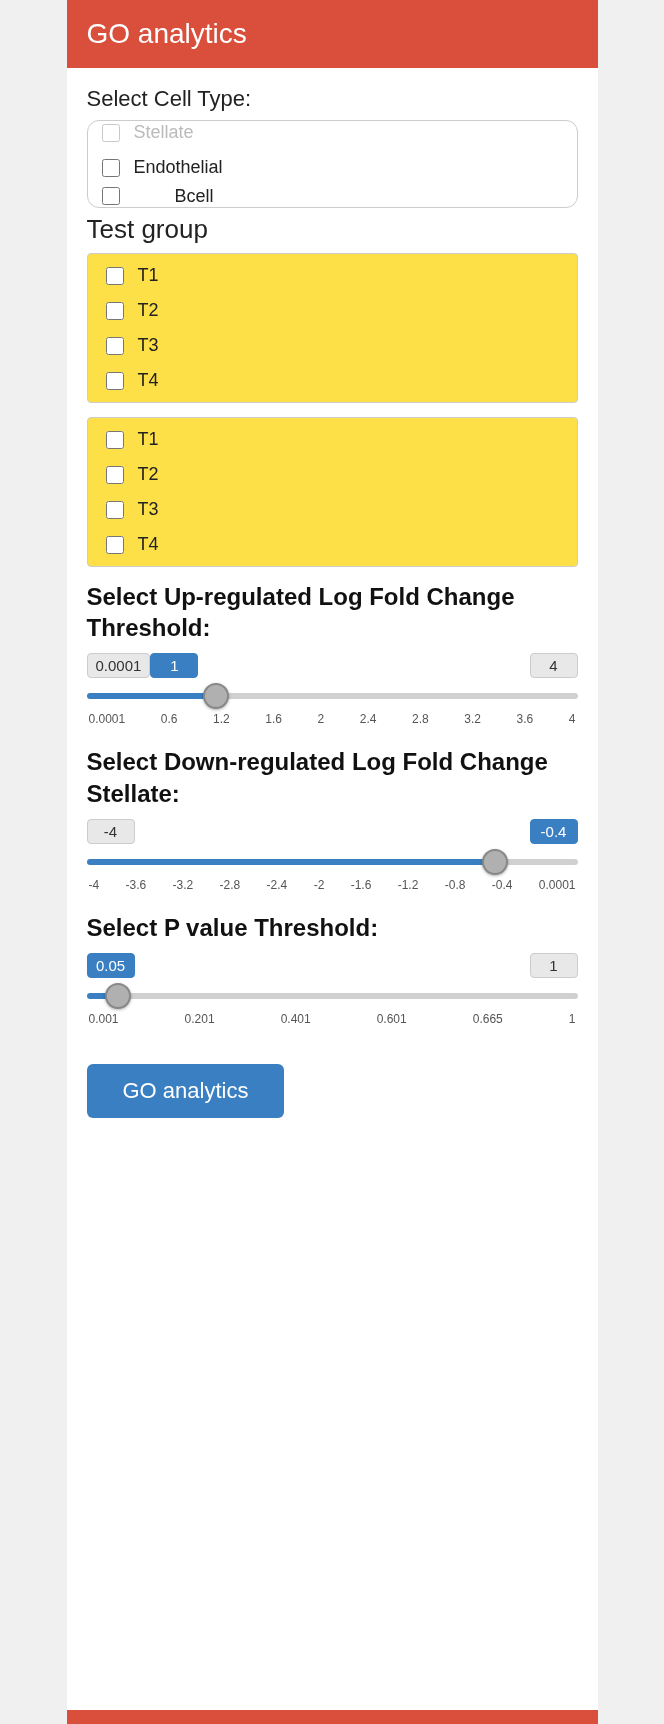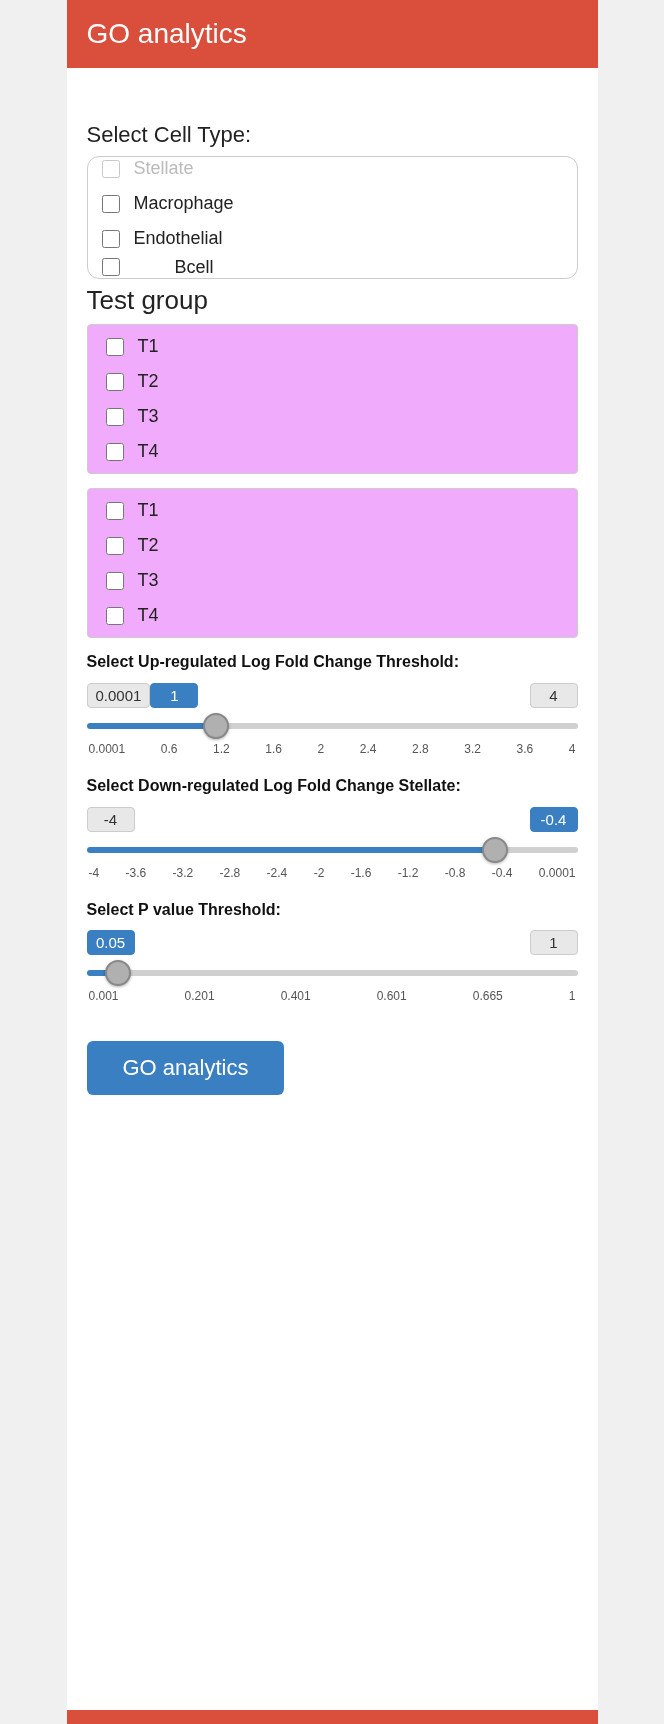--- a/index.html
+++ b/index.html
@@ -23,35 +23,34 @@
       padding: 18px 20px 18px 20px;
     }
     .header-title {
       font-size: 28px;
       font-weight: 500;
       color: white;
     }
     .main-content {
       padding: 18px 20px 20px 20px;
       flex: 1;
-      margin-top: 36px;
     }
     .section-title {
       font-size: 22px;
       font-weight: 400;
       color: #222;
       margin-bottom: 8px;
     }
     .checkbox-list {
       border: 1px solid #ccc;
       border-radius: 4px;
       padding: 4px 4px;
       margin-bottom: 14px;
       overflow: hidden;
-      background: #f0abfc;
+      background: #fde047;
     }
     .checkbox-item {
       display: flex;
       align-items: center;
       padding: 7px 14px;
       font-size: 18px;
       color: #222;
     }
     .checkbox-item input[type="checkbox"] {
       width: 18px;
@@ -74,21 +73,21 @@
       gap: 41px;
     }
     .group-title {
       font-size: 26px;
       font-weight: 400;
       color: #222;
       margin-bottom: 8px;
       margin-top: 4px;
     }
     .threshold-title {
-      font-size: 16px;
+      font-size: 24px;
       font-weight: 700;
       color: #111;
       margin-bottom: 10px;
       margin-top: 8px;
       line-height: 1.3;
     }
     .slider-section {
       margin-bottom: 20px;
     }
     .slider-values-row {
@@ -222,24 +221,20 @@
   <div class="main-content">
 
     
     <div class="section-title">Select Cell Type:</div>
 
     <div class="cell-type-list-wrapper">
 
       <div class="checkbox-item faded" style="margin-top:-6px;">
         <input type="checkbox" style="">
         <span>Stellate</span>
-      </div>
-      <div class="checkbox-item">
-        <input type="checkbox" style="">
-        <span>Macrophage</span>
       </div>
       <div class="checkbox-item">
         <input type="checkbox" style="">
         <span>Endothelial</span>
       </div>
 
       <div class="checkbox-item partial-bottom">
         <input type="checkbox" style="">
         <span>Bcell</span>
       </div>

